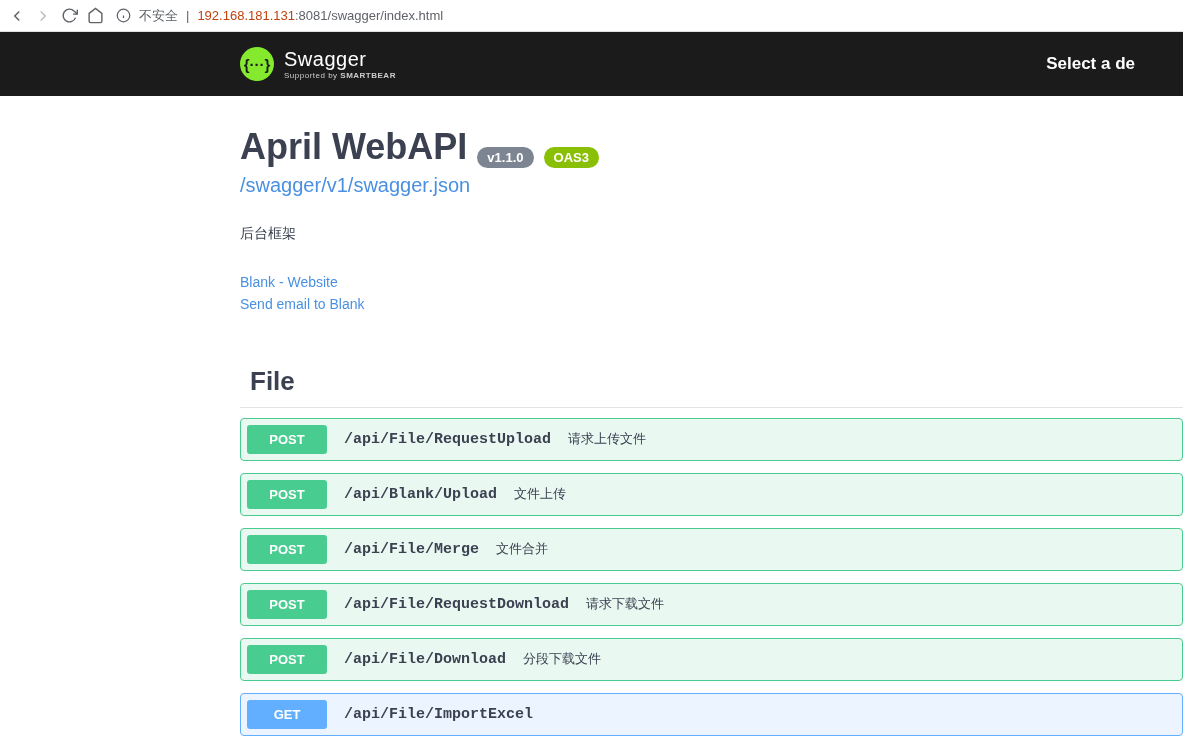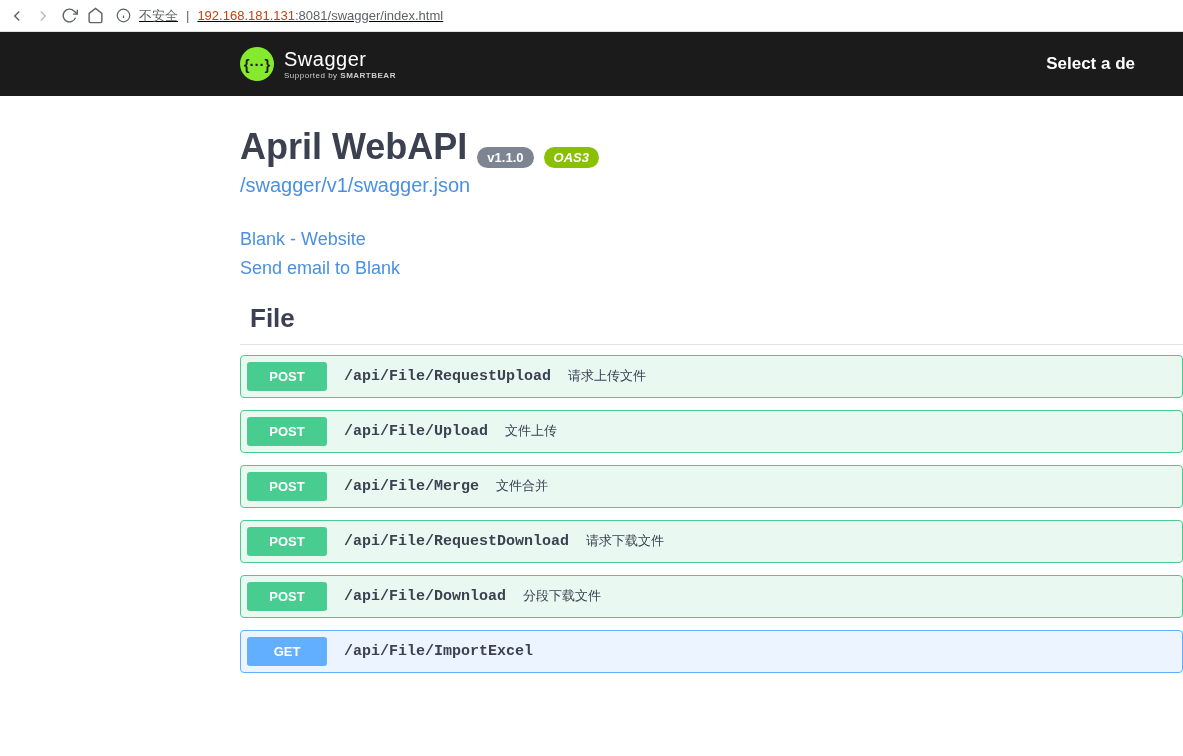--- a/index.html
+++ b/index.html
@@ -6,21 +6,20 @@
     body { font-family: -apple-system, BlinkMacSystemFont, "Segoe UI", sans-serif; background: #fff; }
     
     .browser-toolbar {
       height: 32px;
       display: flex;
       align-items: center;
       padding: 0 8px;
       gap: 8px;
       border-bottom: 1px solid #e0e0e0;
       background: #fff;
-      text-decoration: underline;
     }
     .nav-icon { width: 18px; height: 18px; display: flex; align-items: center; justify-content: center; color: #5f6368; cursor: pointer; }
     .nav-icon.disabled { color: #bdbdbd; }
     .address-bar { flex: 1; display: flex; align-items: center; gap: 8px; padding: 0 4px; font-size: 13px; color: #5f6368; }
     .security-icon { display: flex; align-items: center; }
     .security-text { color: #5f6368; }
     .url-text { color: #c2410c; }
     .url-path { color: #5f6368; }
     
     .topbar {
@@ -46,29 +45,29 @@
     .content { padding: 30px 0 0 240px; max-width: 1183px; }
     
     .api-title { display: flex; align-items: flex-end; gap: 10px; }
     .api-title h1 { font-size: 36px; font-weight: 700; color: #3b4151; }
     .version-badge {
       background: #7d8492; color: #fff; font-size: 13px;
       padding: 3px 10px; border-radius: 14px; font-weight: 600;
     }
     .oas-badge {
       background: #89bf04; color: #fff; font-size: 13px;
-      padding: 3px 10px; border-radius: 14px; font-weight: 600; font-style: italic;
+      padding: 3px 10px; border-radius: 14px; font-weight: 600;
     }
     .spec-link { color: #4990e2; font-size: 20px; text-decoration: none; margin-top: 6px; display: inline-block; }
     
     .description { margin-top: 28px; font-size: 14px; color: #3b4151; }
     .meta-links { margin-top: 28px; }
-    .meta-links a { display: block; color: #4990e2; text-decoration: none; font-size: 18px; line-height: 1.6; }
-    
-    .tag-section { margin-top: 20px; }
+    .meta-links a { display: block; color: #4990e2; text-decoration: none; font-size: 14px; line-height: 1.6; }
+    
+    .tag-section { margin-top: 50px; }
     .tag-header { font-size: 26px; font-weight: 700; color: #3b4151; padding: 0 10px 10px; cursor: pointer; }
     
     .operations { border-top: 1px solid rgba(59,65,81,0.15); padding-top: 10px; }
     .opblock {
       border-radius: 4px;
       margin: 0 0 12px 0;
       cursor: pointer;
       display: flex;
       align-items: center;
       padding: 6px;
@@ -161,37 +160,38 @@
 </div>
 
 <div class="content">
   <div class="api-title">
     <h1>April WebAPI</h1>
     <span class="version-badge">v1.1.0</span>
     <span class="oas-badge">OAS3</span>
   </div>
   <a class="spec-link" href="#">/swagger/v1/swagger.json</a>
   
+  <div class="description">后台框架</div>
   
   <div class="meta-links">
     <a href="#">Blank - Website</a>
     <a href="#">Send email to Blank</a>
   </div>
   
   <div class="tag-section">
     <div class="tag-header">File</div>
     <div class="operations" id="operations">
         <div class="opblock post">
           <span class="method-badge post">POST</span>
           <span class="op-path">/api/File/RequestUpload</span>
           <span class="op-summary">请求上传文件</span>
         </div>
         <div class="opblock post">
           <span class="method-badge post">POST</span>
-          <span class="op-path">/api/File/Upload</span>
+          <span class="op-path">/api/Blank/Upload</span>
           <span class="op-summary">文件上传</span>
         </div>
         <div class="opblock post">
           <span class="method-badge post">POST</span>
           <span class="op-path">/api/File/Merge</span>
           <span class="op-summary">文件合并</span>
         </div>
         <div class="opblock post">
           <span class="method-badge post">POST</span>
           <span class="op-path">/api/File/RequestDownload</span>

